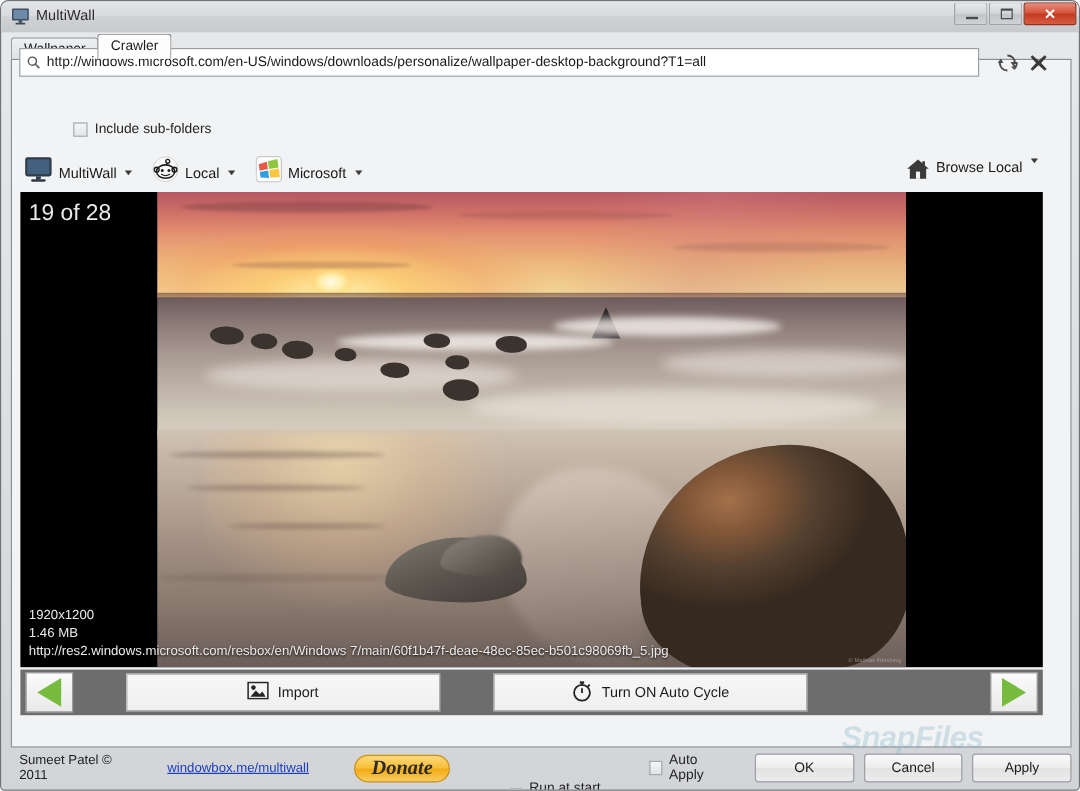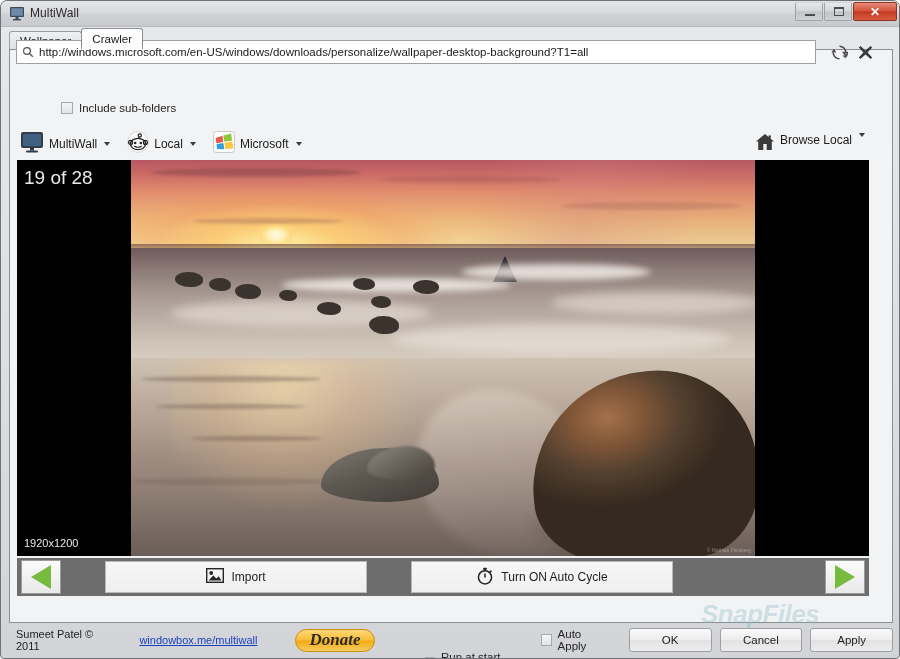--- a/index.html
+++ b/index.html
@@ -598,20 +598,22 @@
       <div class="bigrock-sh"></div>
       <div class="bigrock"></div>
 
       <span class="credit">© Mathias Fleisberg</span>
     </div>
 
     <div class="ovl-count">19 of 28</div>
 
     <div class="ovl-info">
       <div>1920x1200</div>
+      <div>1.46 MB</div>
+      <div>http://res2.windows.microsoft.com/resbox/en/Windows  7/main/60f1b47f-deae-48ec-85ec-b501c98069fb_5.jpg</div>
     </div>
   </div>
 
   <div class="navbar">
 
     <div class="arrowbtn">
       <span class="tri-left"></span>
     </div>
 
     <div class="actbtn import">

